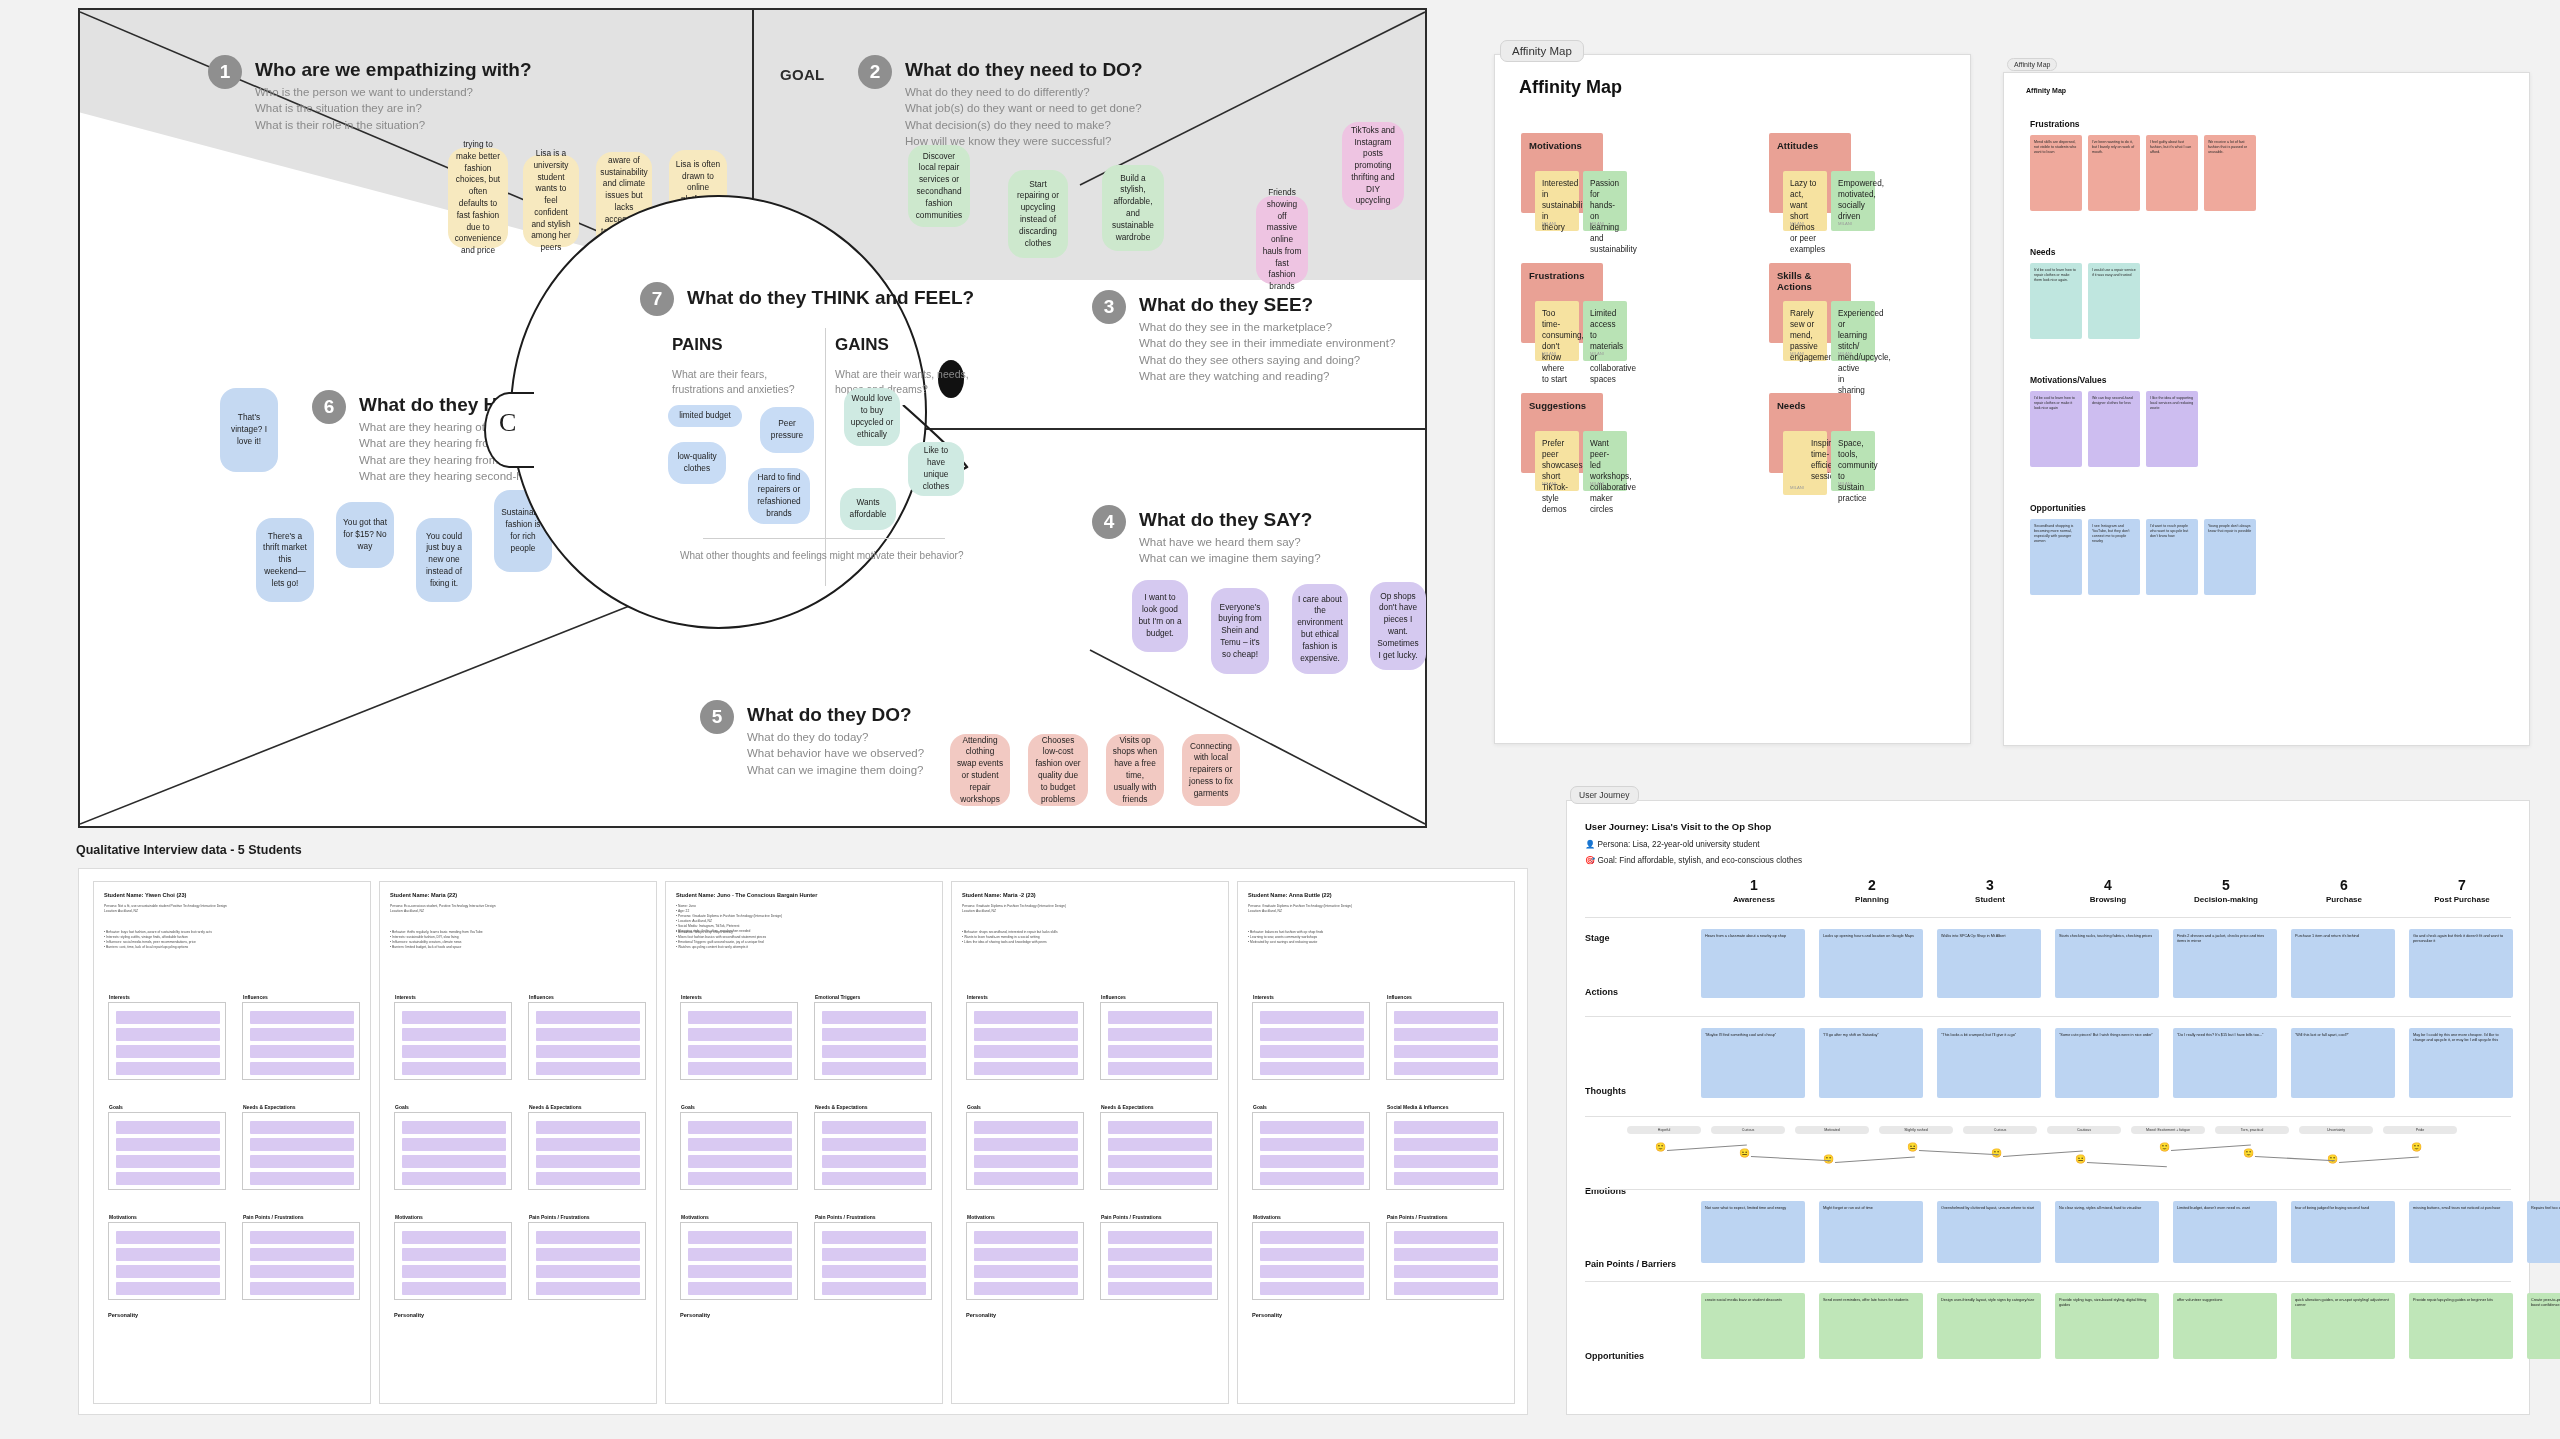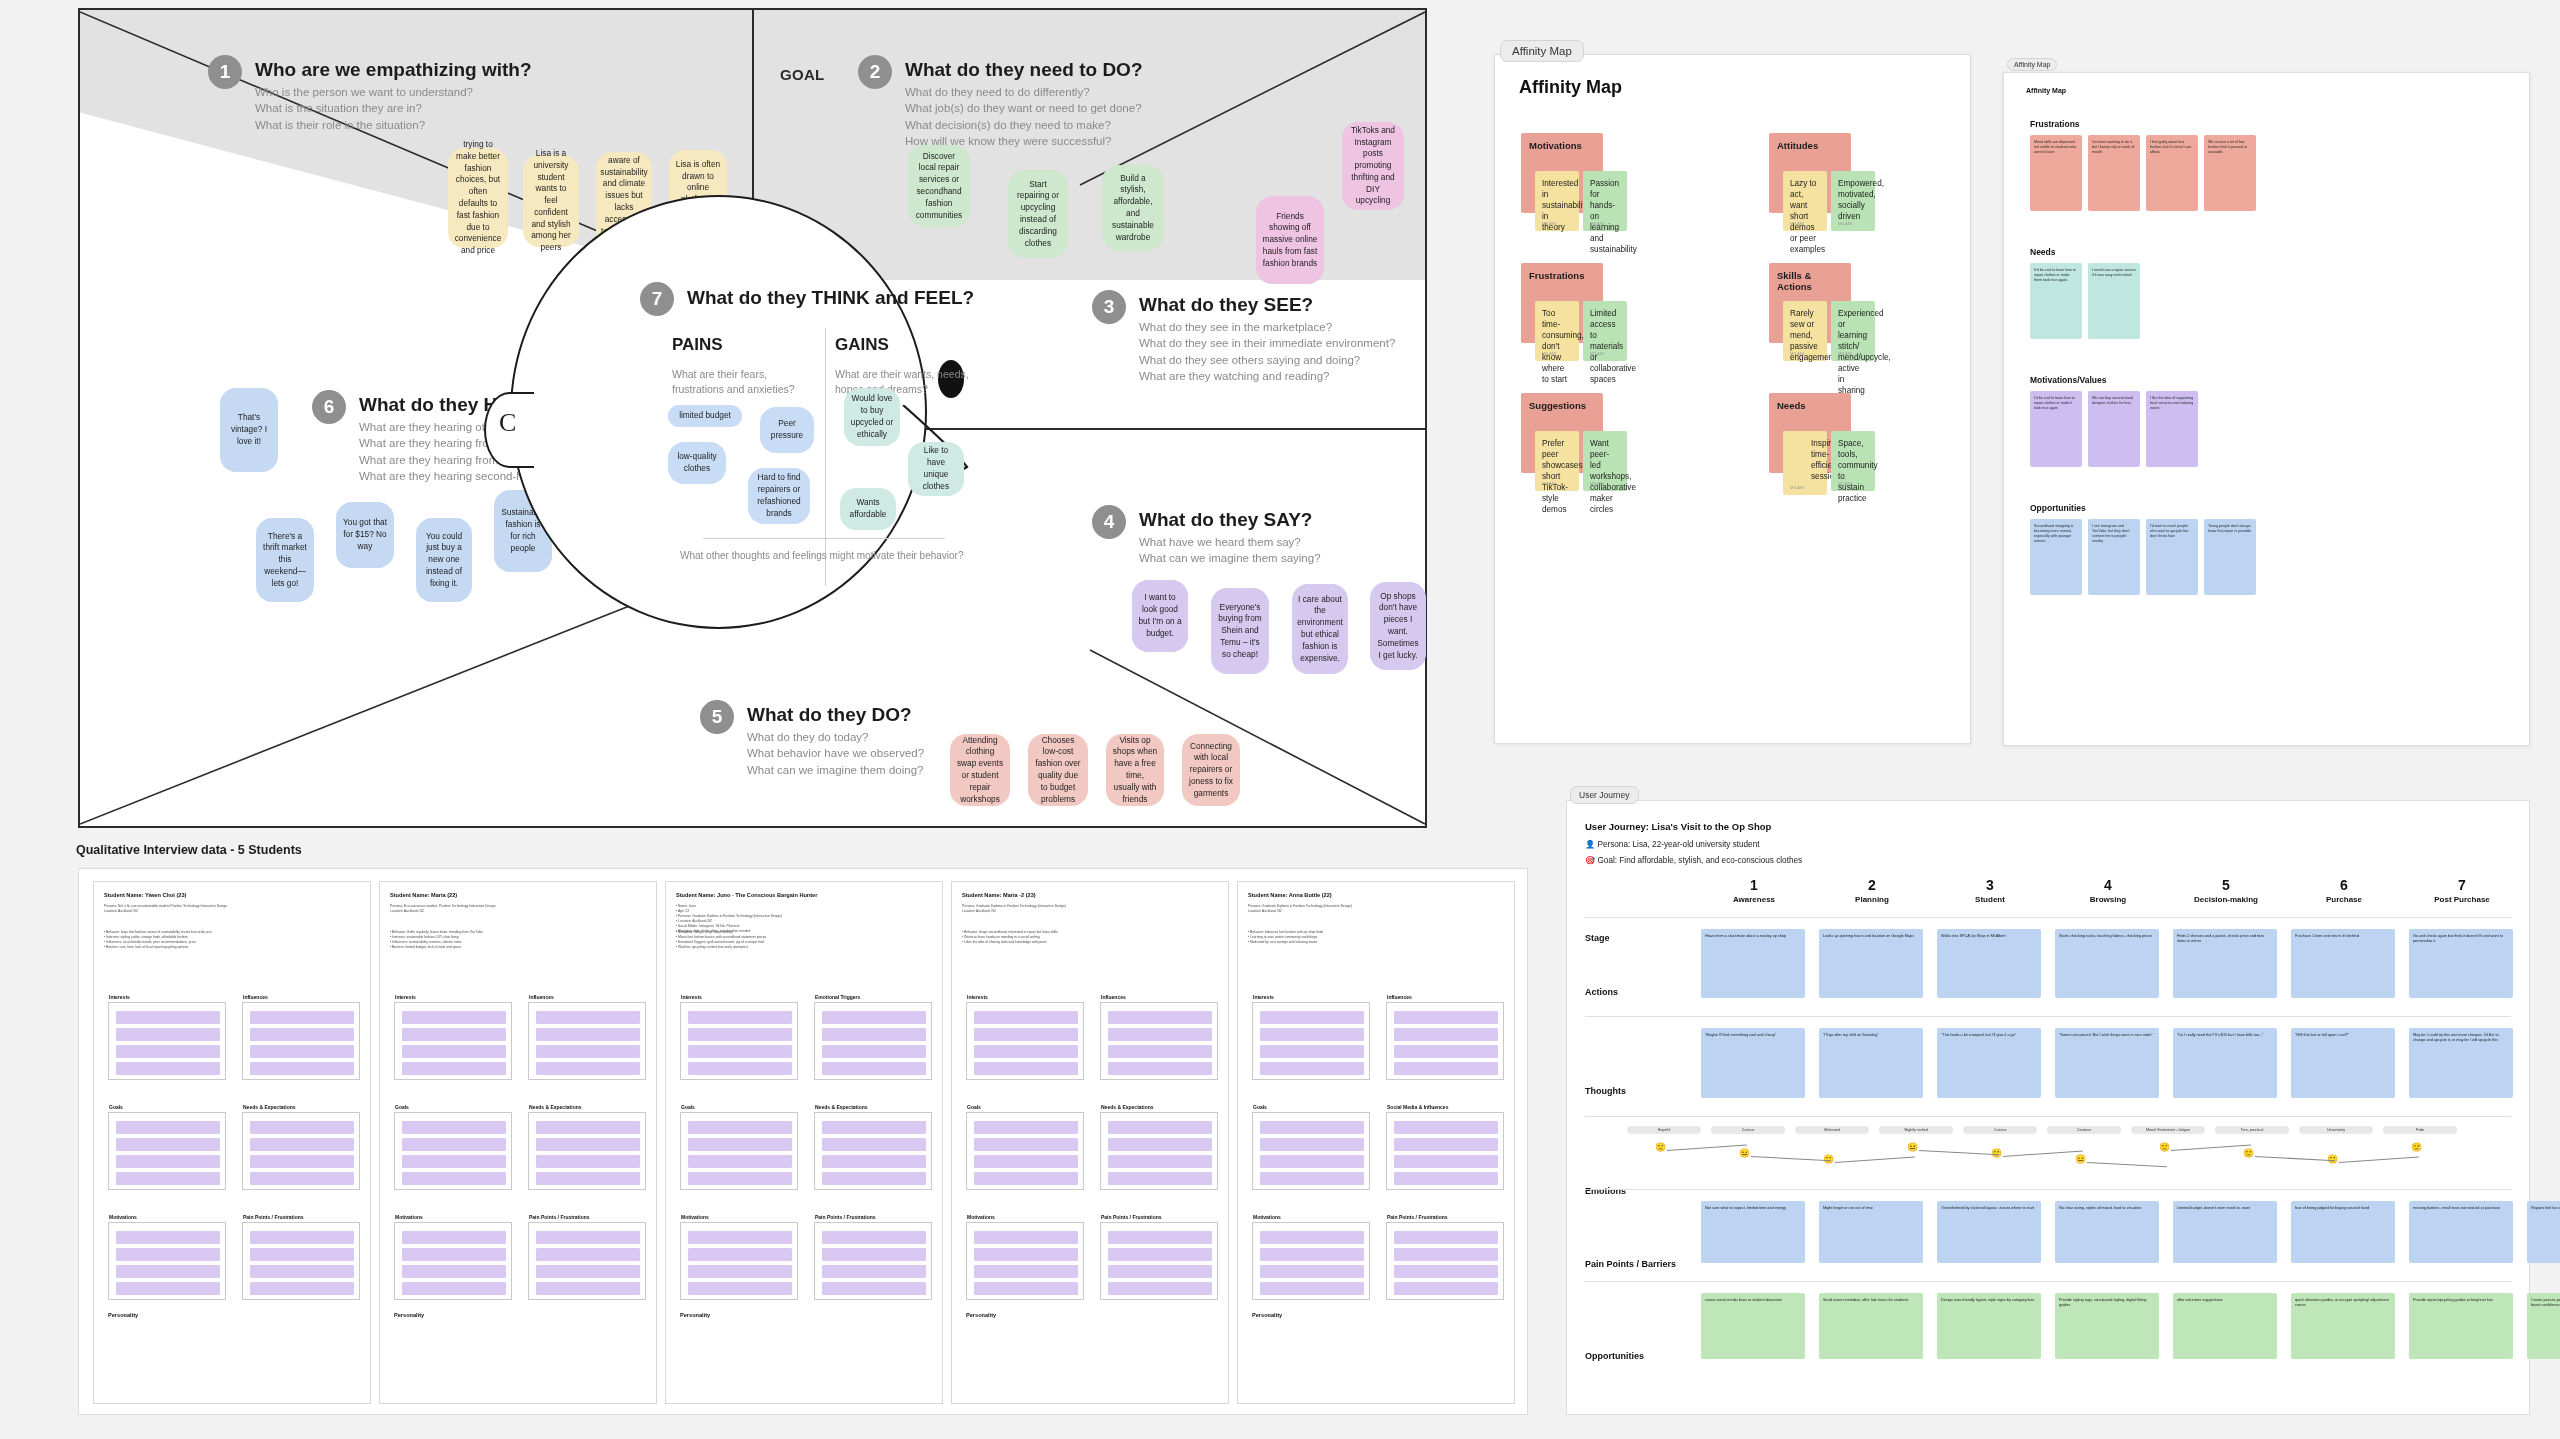--- a/index.html
+++ b/index.html
@@ -157,21 +157,21 @@
 What decision(s) do they need to make?
 How will we know they were successful?</div>
       </div>
     </div>
   </div>
   <div class="note n-green" style="left:828px;top:135px;width:62px;height:82px;">Discover local repair services or secondhand fashion communities</div>
   <div class="note n-green" style="left:928px;top:160px;width:60px;height:88px;">Start repairing or upcycling instead of discarding clothes</div>
   <div class="note n-green" style="left:1022px;top:155px;width:62px;height:86px;">Build a stylish, affordable, and sustainable wardrobe</div>
 
   <div class="note n-pink" style="left:1262px;top:112px;width:62px;height:88px;">TikToks and Instagram posts promoting thrifting and DIY upcycling</div>
-  <div class="note n-pink" style="left:1176px;top:186px;width:68px;height:88px;">Friends showing off massive online hauls from fast fashion brands</div>
+  <div class="note n-pink" style="left:1176px;top:186px;width:52px;height:88px;">Friends showing off massive online hauls from fast fashion brands</div>
 
   <div class="sec" style="left:1012px;top:280px;width:400px;">
     <div class="sec-head">
       <div class="badge">3</div>
       <div>
         <div class="sec-title">What do they SEE?</div>
         <div class="sec-sub" style="white-space:pre-line">What do they see in the marketplace?
 What do they see in their immediate environment?
 What do they see others saying and doing?
 What are they watching and reading?</div>

